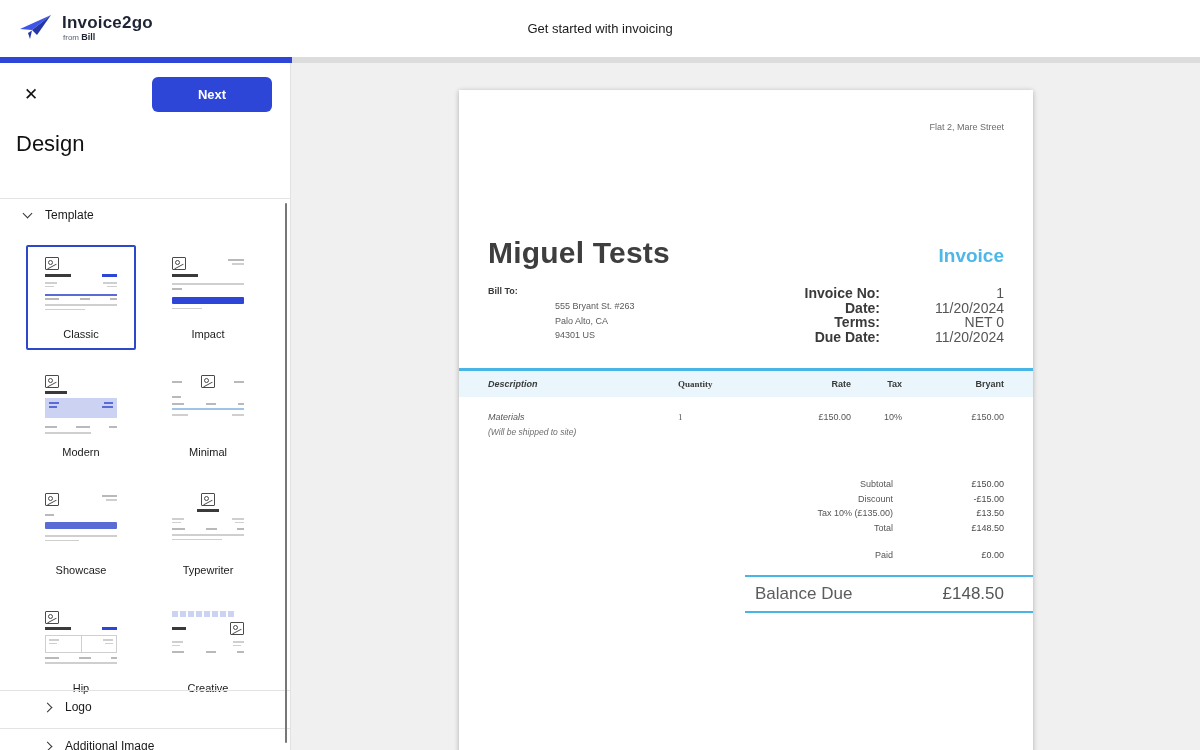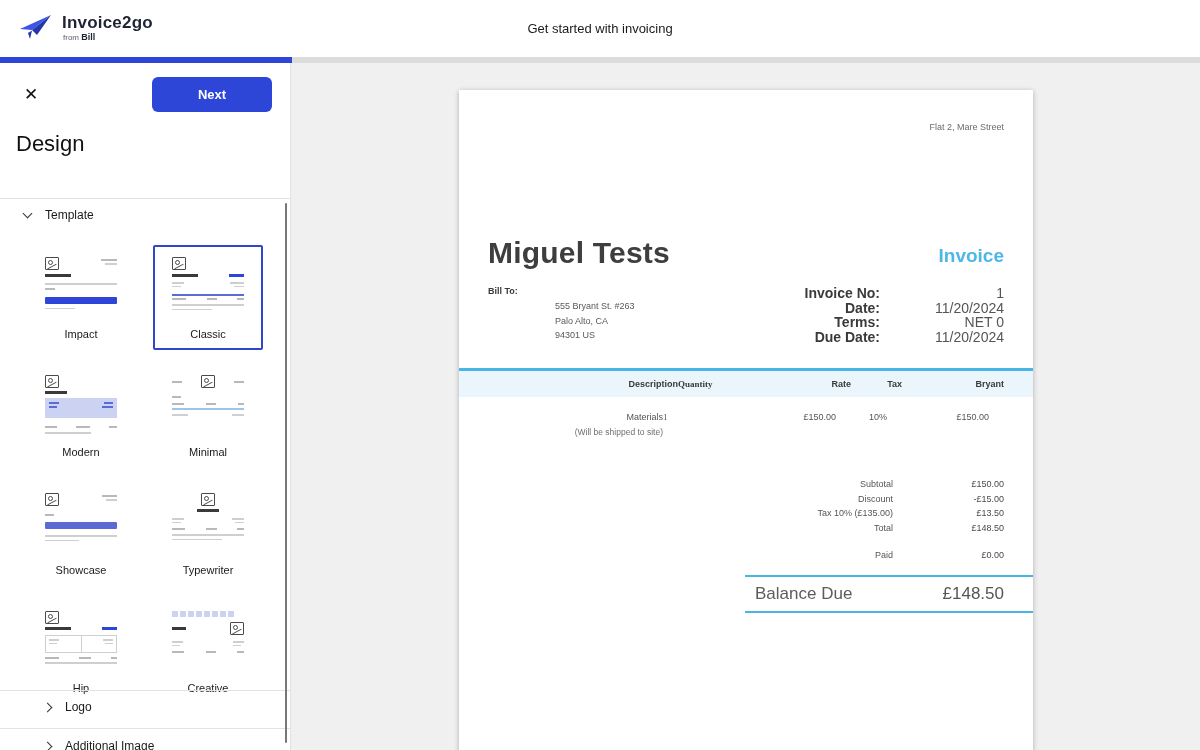--- a/index.html
+++ b/index.html
@@ -77,22 +77,22 @@
   .billto { display:flex; font-size:9px; }
   .billto-label { font-weight:700; color:#3a3a3a; width:67px; }
   .billto-lines { color:#5a5a5a; line-height:14.5px; margin-top:13px; }
   .meta { font-size:14px; }
   .meta-row { display:flex; justify-content:flex-end; line-height:14.5px; }
   .meta-label { font-weight:700; color:#3a3a3a; text-align:right; }
   .meta-value { width:124px; text-align:right; color:#555; }
 
   .tbl-head { margin-top:24px; border-top:3px solid #47b5e6; background:#eaf5fc;
     display:flex; padding:8px 29px; font-size:9px; font-weight:700; color:#3a3a3a; }
-  .tbl-row { display:flex; padding:15px 44px 0; font-size:9px; color:#555; }
-  .c-desc { flex:1; text-align:right; }
+  .tbl-row { display:flex; padding:15px 29px 0; font-size:9px; color:#555; }
+  .c-desc { flex:1; text-align:left;font-style:italic; }
   .c-qty { width:88px; text-align:left;font-family:Liberation Serif, serif; }
   .c-rate { width:85px; text-align:right; }
   .c-tax { width:51px; text-align:right; }
   .c-amt { width:102px; text-align:right; }
   .row-note { font-size:8.5px; color:#6e6e6e; margin-top:5px; }
 
   .totals { margin:40px 29px 0 0; display:flex; flex-direction:column; align-items:flex-end; font-size:9px; }
   .tot-row { display:flex; line-height:14.5px; }
   .tot-label { color:#555; text-align:right; }
   .tot-value { width:111px; text-align:right; color:#494949; }
@@ -133,67 +133,67 @@
 
   <div class="panel-divider" style="top:135px"></div>
 
   <div class="section-head" style="top:145px">
     <span class="chev chev-down"></span>
     <span>Template</span>
   </div>
 
   <div class="tmpl-grid">
 
+    <div class="tmpl-card selected">
+      <div class="mini">
+        <div class="row">
+            <span class="imgico"></span>
+          </div>
+        <div class="row" style="margin-top:4px">
+            <span class="bar-dark" style="width:26px"></span>
+          <span class="bar-blue" style="width:15px"></span>
+          </div>
+        <div class="row" style="margin-top:5px">
+          <span style="display:flex;flex-direction:column;gap:2px">
+              <span class="ln" style="width:12px"></span>
+              <span class="ln" style="width:9px"></span>
+            </span>
+          <span style="display:flex;flex-direction:column;gap:2px;align-items:flex-end">
+              <span class="ln" style="width:14px"></span>
+              <span class="ln" style="width:10px"></span>
+            </span>
+          </div>
+        <div class="bar-blue" style="height:2px;margin-top:7px;background:#5b6bd6"></div>
+        <div class="row" style="margin-top:2px">
+            <span class="dash" style="width:14px"></span>
+            <span class="dash" style="width:10px"></span>
+            <span class="dash" style="width:7px"></span>
+          </div>
+        <div class="ln" style="margin-top:4px"></div>
+        <div class="ln" style="width:40px;margin-top:3px"></div>
+      </div>
+      <div class="tmpl-label">Classic</div>
+    </div>
+
     <div class="tmpl-card">
       <div class="mini">
         <div class="row">
             <span class="imgico"></span>
           <span style="display:flex;flex-direction:column;gap:2px;align-items:flex-end;margin-top:2px">
             <span class="dash" style="width:16px"></span>
               <span class="ln" style="width:12px"></span>
             </span>
           </div>
         <div class="bar-dark" style="width:26px;margin-top:4px"></div>
         <div class="ln" style="margin-top:6px"></div>
         <div class="dash" style="width:10px;margin-top:3px"></div>
         <div class="band-blue" style="margin-top:7px"></div>
         <div class="ln" style="width:30px;margin-top:4px"></div>
       </div>
       <div class="tmpl-label">Impact</div>
-    </div>
-
-    <div class="tmpl-card selected">
-      <div class="mini">
-        <div class="row">
-            <span class="imgico"></span>
-          </div>
-        <div class="row" style="margin-top:4px">
-            <span class="bar-dark" style="width:26px"></span>
-          <span class="bar-blue" style="width:15px"></span>
-          </div>
-        <div class="row" style="margin-top:5px">
-          <span style="display:flex;flex-direction:column;gap:2px">
-              <span class="ln" style="width:12px"></span>
-              <span class="ln" style="width:9px"></span>
-            </span>
-          <span style="display:flex;flex-direction:column;gap:2px;align-items:flex-end">
-              <span class="ln" style="width:14px"></span>
-              <span class="ln" style="width:10px"></span>
-            </span>
-          </div>
-        <div class="bar-blue" style="height:2px;margin-top:7px;background:#5b6bd6"></div>
-        <div class="row" style="margin-top:2px">
-            <span class="dash" style="width:14px"></span>
-            <span class="dash" style="width:10px"></span>
-            <span class="dash" style="width:7px"></span>
-          </div>
-        <div class="ln" style="margin-top:4px"></div>
-        <div class="ln" style="width:40px;margin-top:3px"></div>
-      </div>
-      <div class="tmpl-label">Classic</div>
     </div>
 
     <div class="tmpl-card">
       <div class="mini">
         <span class="imgico"></span>
         <div class="bar-dark" style="width:22px;margin-top:3px"></div>
         <div class="lav" style="margin-top:4px;height:20px;display:flex;justify-content:space-between;padding:4px">
           <span style="display:flex;flex-direction:column;gap:2px">
               <span class="dash" style="width:10px;background:#5b6bd6"></span>
               <span class="dash" style="width:8px;background:#5b6bd6"></span>

